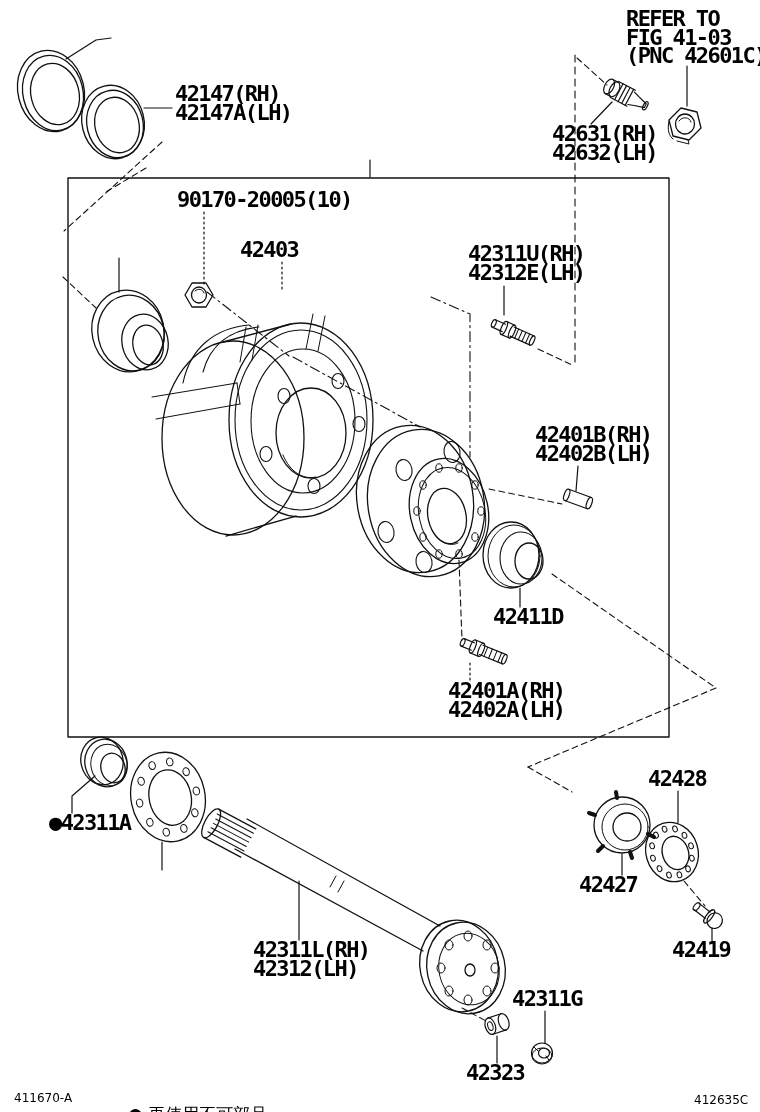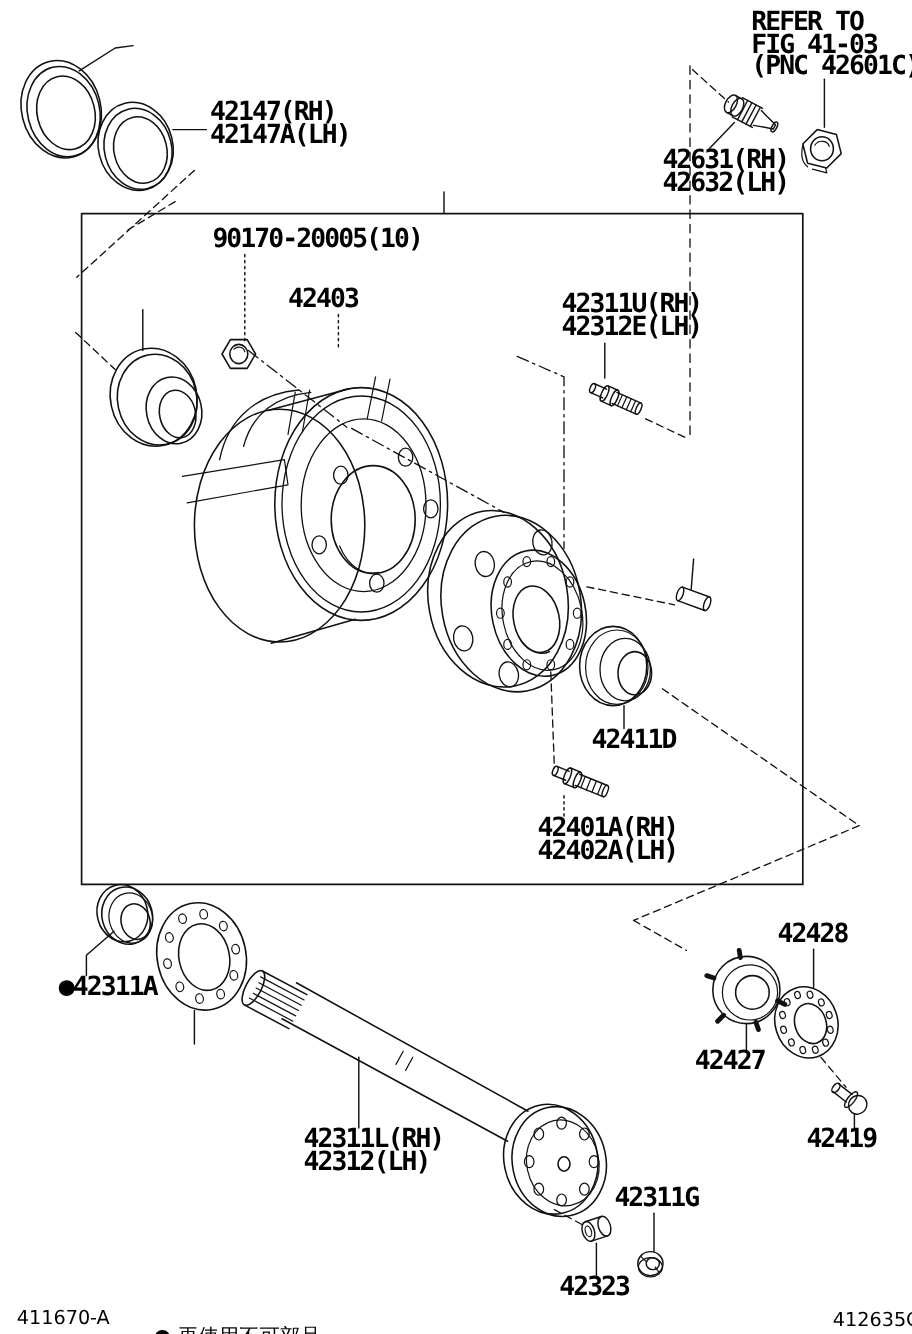--- a/index.html
+++ b/index.html
@@ -4,21 +4,21 @@
 <style>
   html,body{margin:0;padding:0;background:#fff;}
   #stage{position:relative;width:760px;height:1112px;background:#fff;overflow:hidden;
          font-family:"DejaVu Sans Mono",monospace;}
   #art{position:absolute;left:0;top:0;}
   #labels{position:absolute;left:0;top:0;width:760px;height:1112px;}
   .plabel{position:absolute;color:#000;font-family:"DejaVu Sans Mono",monospace;
           font-weight:700;font-size:22px;line-height:18.5px;letter-spacing:-1.6px;
           white-space:pre;}
   .plain{position:absolute;color:#000;font-family:"DejaVu Sans","Liberation Sans",sans-serif;
-         font-weight:400;font-size:16px;line-height:20px;white-space:pre;letter-spacing:0;}
+         font-weight:400;font-size:12px;line-height:20px;white-space:pre;letter-spacing:0;}
   .legend{position:absolute;color:#000;font-family:"DejaVu Sans","Liberation Sans",sans-serif;
           font-weight:400;font-size:17px;line-height:22.5px;white-space:pre;}
 </style>
 </head>
 <body>
 
 <div id="stage">
 
 <svg id="art" width="760" height="1112" viewBox="0 0 760 1112">
   <g stroke="#111" fill="none" stroke-linecap="round" stroke-linejoin="round">
@@ -319,20 +319,21 @@
   </g>
 </svg>
 
 <div id="labels">
       <div class="plabel" style="left: 175px; top: 85px;"><div>42147(RH)</div><div>42147A(LH)</div></div>
       <div class="plabel" style="left: 626px; top: 10px;"><div>REFER TO</div><div>FIG 41-03</div><div>(PNC 42601C)</div></div>
       <div class="plabel" style="left: 552px; top: 125px;"><div>42631(RH)</div><div>42632(LH)</div></div>
       <div class="plabel" style="left: 133px; top: 191px; margin-left: 44px;"><div>90170-20005(10)</div></div>
       <div class="plabel" style="left: 240px; top: 241px;"><div>42403</div></div>
       <div class="plabel" style="left: 468px; top: 245px;"><div>42311U(RH)</div><div>42312E(LH)</div></div>
+      <div class="plabel" style="left: 535px; top: 426px;"><div>42401B(RH)</div><div>42402B(LH)</div></div>
       <div class="plabel" style="left: 493px; top: 608px;"><div>42411D</div></div>
       <div class="plabel" style="left: 448px; top: 682px;"><div>42401A(RH)</div><div>42402A(LH)</div></div>
       <div class="plabel" style="left: 648px; top: 770px; text-align: right;"><div>42428</div></div>
       <div class="plabel" style="left: 27px; top: 814px; margin-left: 22px;"><div>●42311A</div></div>
       <div class="plabel" style="left: 579px; top: 876px;"><div>42427</div></div>
       <div class="plabel" style="left: 253px; top: 941px;"><div>42311L(RH)</div><div>42312(LH)</div></div>
       <div class="plabel" style="left: 672px; top: 941px;"><div>42419</div></div>
       <div class="plabel" style="left: 512px; top: 990px;"><div>42311G</div></div>
       <div class="plabel" style="left: 466px; top: 1064px;"><div>42323</div></div>
     </div>

